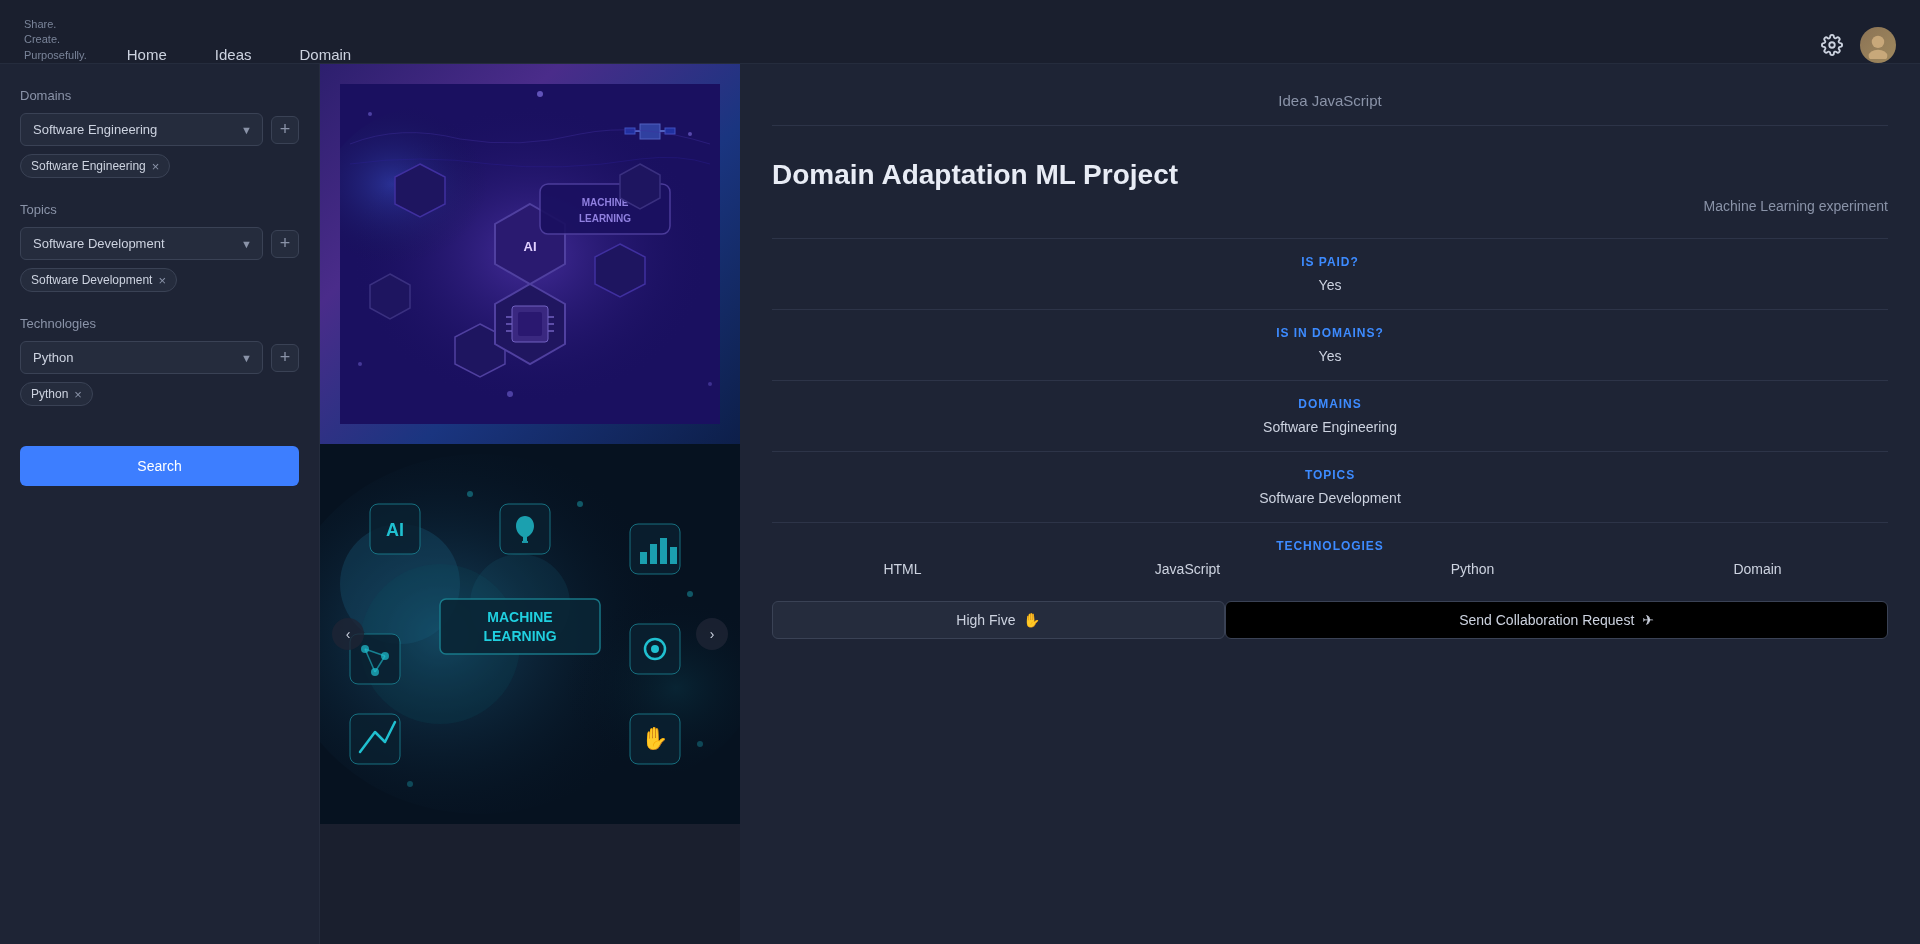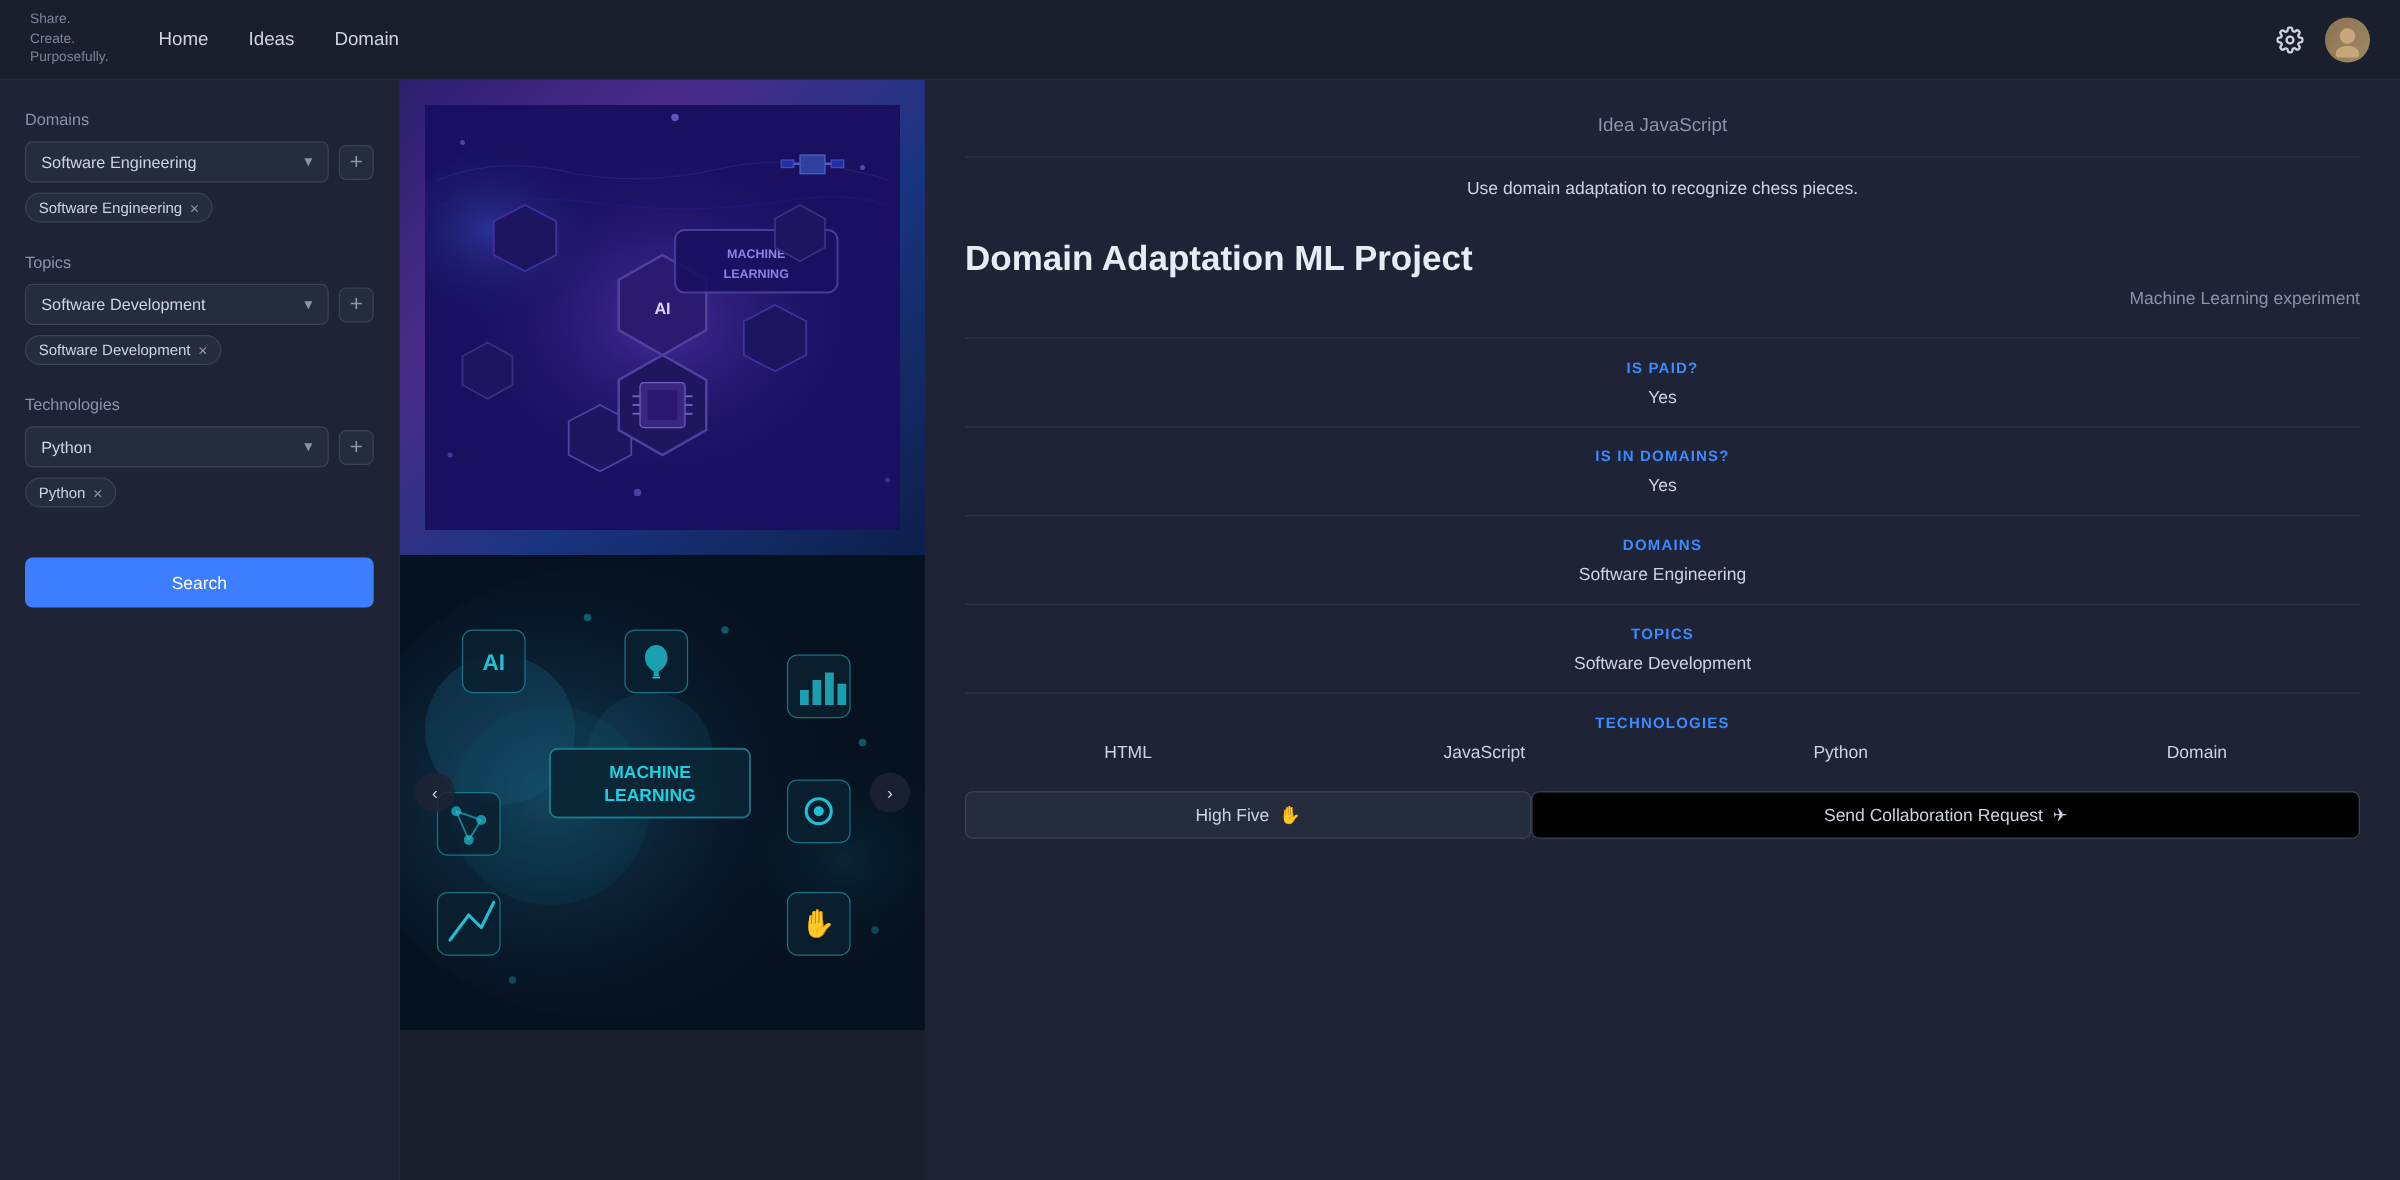--- a/index.html
+++ b/index.html
@@ -12,37 +12,37 @@
       overflow: hidden;
       display: flex;
       flex-direction: column;
     }
 
     
     .topnav {
       height: 64px;
       background-color: #1a1f2e;
       display: flex;
-      align-items: center;
+      align-items: flex-end;
       padding: 0 24px;
       border-bottom: 1px solid #252c3d;
       flex-shrink: 0;
       position: relative;
       z-index: 10;
     }
     .brand {
       font-size: 11px;
       color: #7a8499;
       line-height: 1.4;
       margin-right: 40px;
       white-space: nowrap;
     }
     .nav-links {
       display: flex;
-      gap: 32px;
+      gap: 48px;
       align-items: center;
     }
     .nav-link {
       font-size: 15px;
       color: #cdd3e0;
       cursor: pointer;
       text-decoration: none;
     }
     .nav-right {
       margin-left: auto;
@@ -532,21 +532,20 @@
         <button class="card-nav-btn card-nav-prev">‹</button>
         <button class="card-nav-btn card-nav-next">›</button>
       </div>
     </div>
   </div>
 
   <div class="idea-detail">
     <div class="idea-description-section">
       <div class="idea-description-title">Idea JavaScript</div>
       <hr class="divider">
-      <div class="idea-description-text">Use domain adaptation to recognize chess pieces.</div>
     </div>
 
     <div class="idea-title">Domain Adaptation ML Project</div>
     <div class="idea-subtitle">Machine Learning experiment</div>
 
     <hr class="divider">
 
     <div class="detail-field">
       <div class="detail-field-label">IS PAID?</div>
       <div class="detail-field-value">Yes</div>

